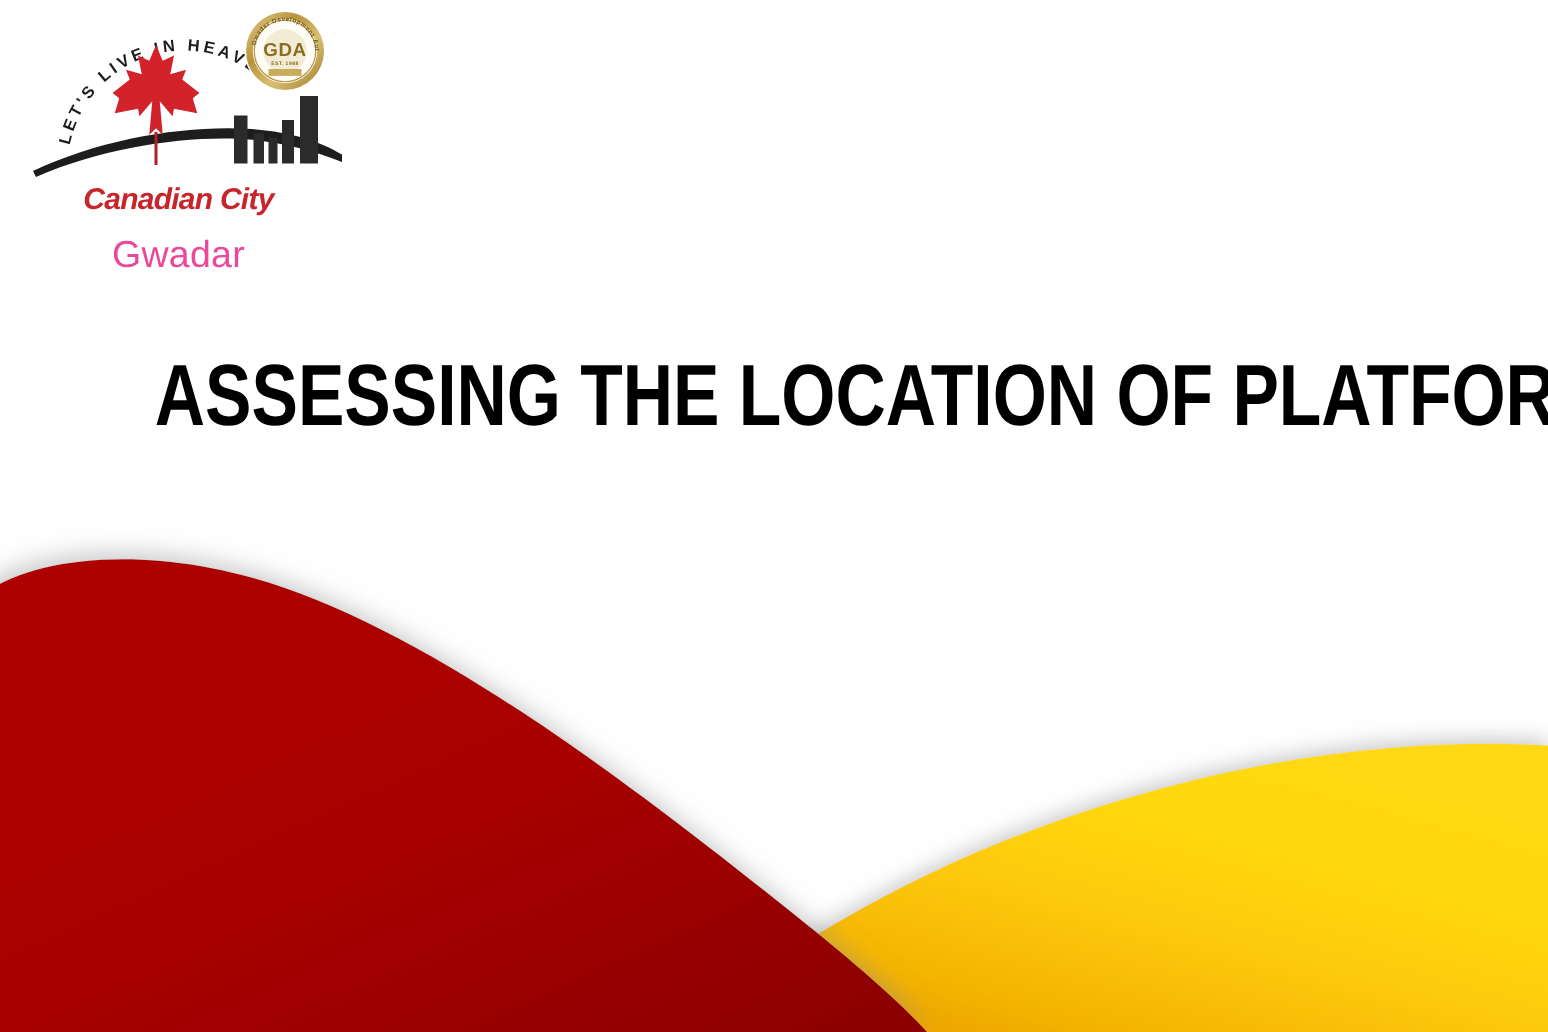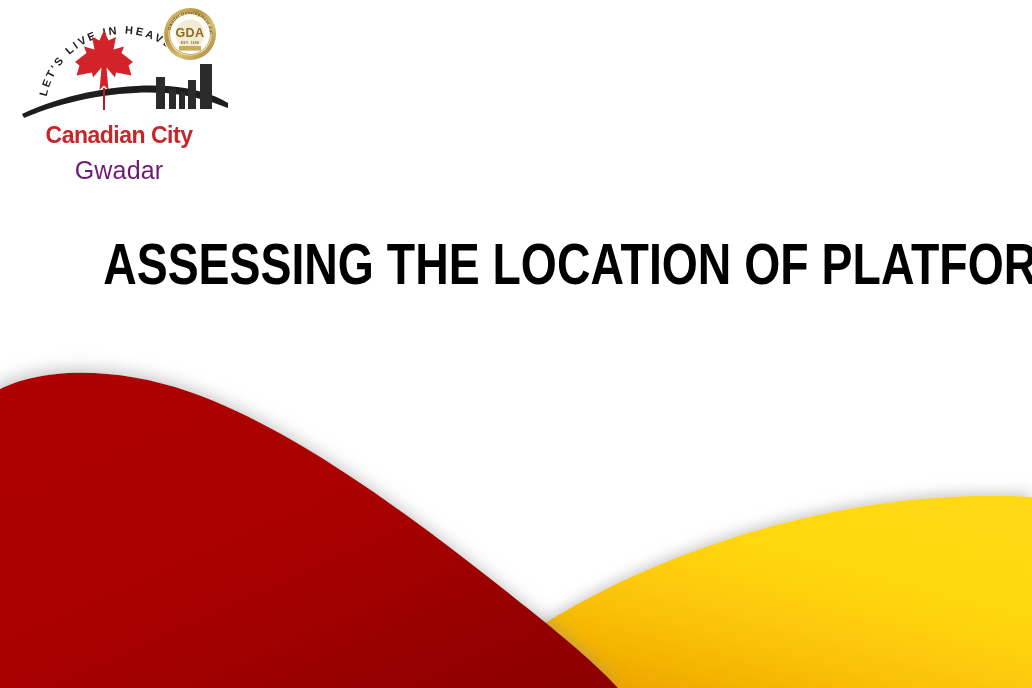--- a/index.html
+++ b/index.html
@@ -41,31 +41,32 @@
 
   .logo-wordmark {
     position: absolute;
     left: 0;
     width: 222px;
     text-align: center;
     white-space: nowrap;
   }
   #logo-title {
     top: 118px;
-    font-size: 23px;
+    font-size: 20px;
     font-weight: bold;
     letter-spacing: -0.5px;
     color: #c8252a;
+    font-style: italic;
   }
   #logo-subtitle {
     top: 152px;
     font-size: 25px;
     font-weight: normal;
     letter-spacing: 0.2px;
-    color: #701a75;
+    color: #ec4899;
   }
 
   
   #headline {
     position: absolute;
     left: 0;
     top: 232px;
     width: 1032px;
     text-align: center;
     z-index: 4;

